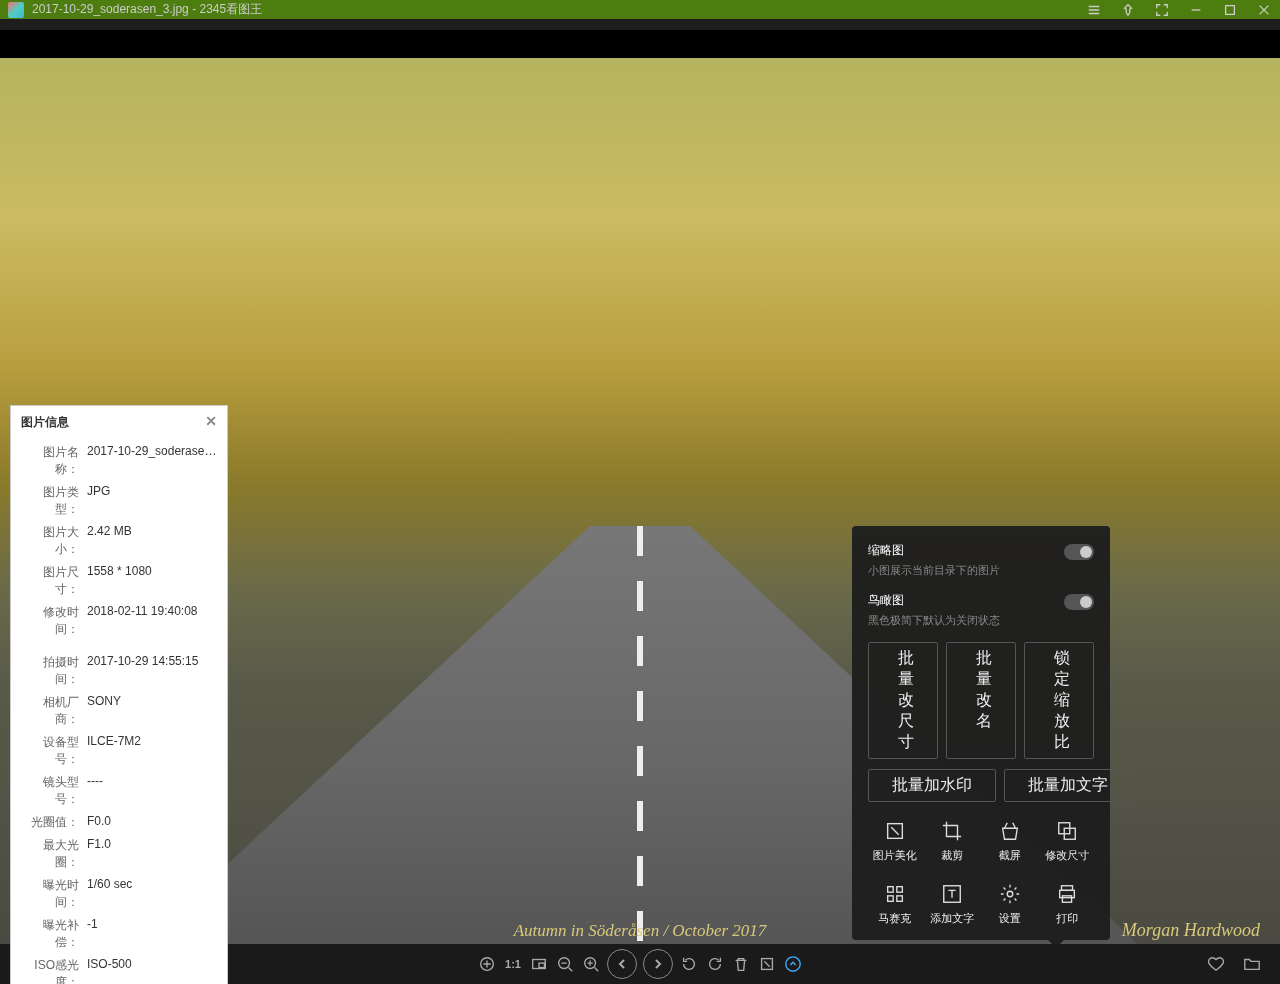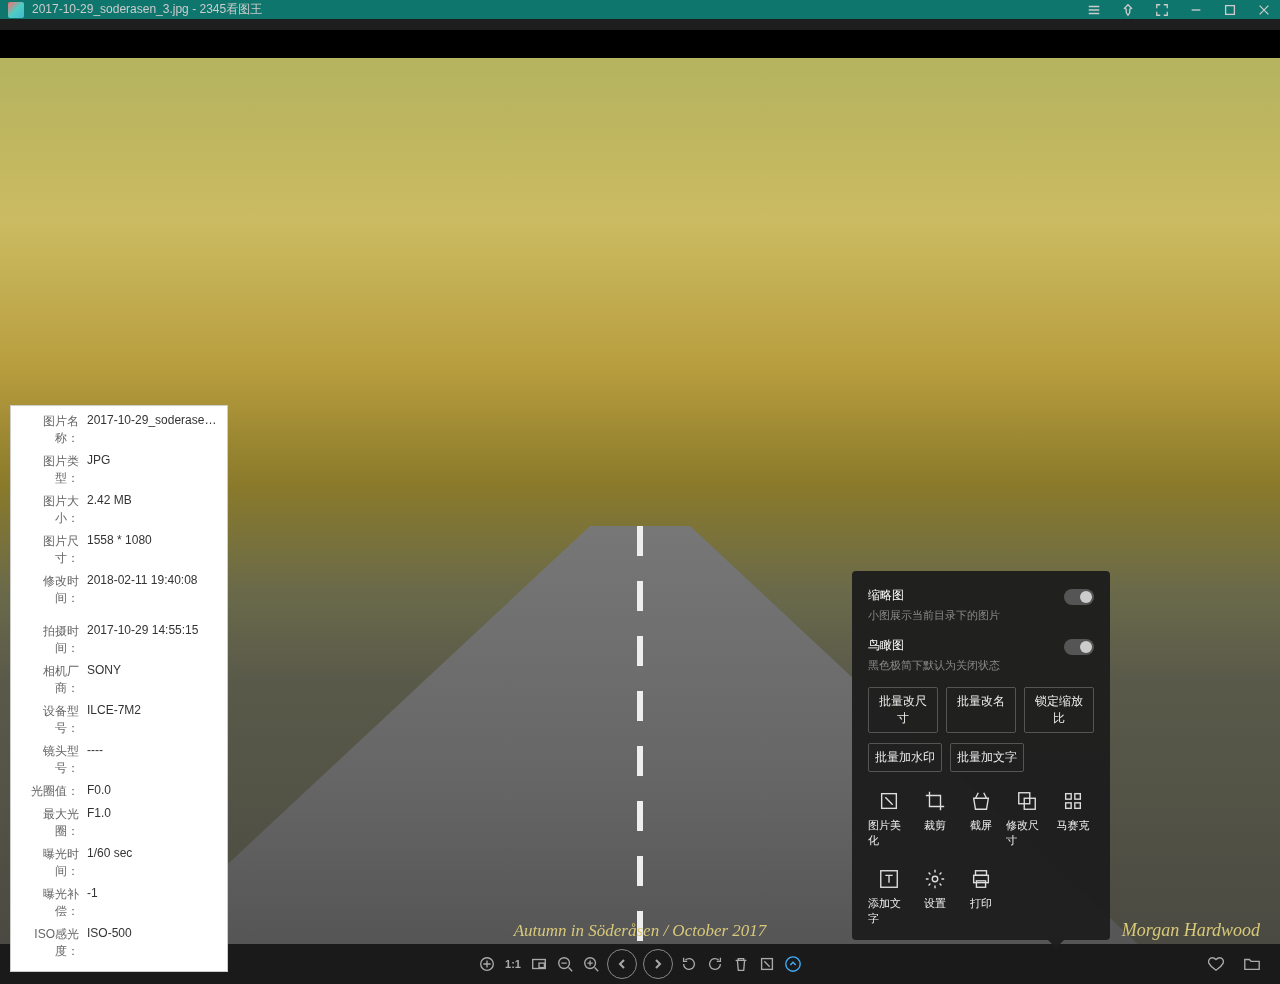--- a/index.html
+++ b/index.html
@@ -1,19 +1,19 @@
 <!DOCTYPE html>
 <html><head>
 <meta charset="utf-8">
 <style>
 * { margin: 0; padding: 0; box-sizing: border-box; font-family: "Microsoft YaHei", sans-serif; }
 body { width: 1280px; height: 984px; background: #1e1e1e; overflow: hidden; position: relative; }
 
 
-.titlebar { height: 19px; background: #0f766e; display: flex; align-items: center; padding: 0 8px; color: #ccc; font-size: 12px; }
+.titlebar { height: 19px; background: #4d7c0f; display: flex; align-items: center; padding: 0 8px; color: #ccc; font-size: 12px; }
 .titlebar .app-icon { width: 16px; height: 16px; margin-right: 8px; background: linear-gradient(135deg,#ff6b6b,#4ecdc4,#45b7d1); border-radius: 2px; }
 .titlebar .title-text { flex: 1; }
 .win-controls { display: flex; gap: 18px; align-items: center; }
 .win-controls .wc { width: 16px; height: 16px; display: flex; align-items: center; justify-content: center; cursor: pointer; color: #ccc; }
 .win-controls svg { width: 14px; height: 14px; stroke: #ccc; stroke-width: 1.5; fill: none; }
 
 
 .image-area { position: absolute; top: 30px; left: 0; right: 0; bottom: 40px; background: #000; overflow: hidden; }
 .photo { position: absolute; top: 28px; left: 0; right: 0; height: 888px;
   background:
@@ -43,22 +43,22 @@
 
 .settings-popup { position: absolute; right: 170px; bottom: 44px; width: 258px; background: rgba(30,30,30,0.97); border-radius: 4px; color: #eee; font-size: 12px; padding: 16px 16px 6px; z-index: 10; }
 .settings-popup::after { content:""; position:absolute; bottom:-8px; left:196px; border:8px solid transparent; border-top-color: rgba(30,30,30,0.97); border-bottom:none; }
 .settings-popup::before { content:""; position:absolute; bottom:-10px; left:193px; width:18px; height:18px; border:1px solid #3fb0ff; border-radius:50%; background:rgba(30,30,30,0); display:none; }
 .sp-row { margin-bottom: 14px; position: relative; }
 .sp-title { color: #fff; margin-bottom: 4px; }
 .sp-sub { color: #888; font-size: 11px; }
 .toggle { position: absolute; right: 0; top: 2px; width: 30px; height: 16px; background: #555; border-radius: 8px; }
 .toggle::after { content:""; position:absolute; width:12px; height:12px; background:#ccc; border-radius:50%; top:2px; right:2px; }
 .btn-row { display: flex; gap: 8px; margin-bottom: 10px; }
-.sp-btn { border: 1px solid #555; padding: 5px 6px; border-radius: 2px; cursor: pointer; font-size: 12px; flex: 1; text-align: center; }
-.tool-grid { display: grid; grid-template-columns: repeat(5,1fr); gap: 4px; margin-top: 6px; }
+.sp-btn { border: 1px solid #555; padding: 5px 23px; border-radius: 2px; cursor: pointer; font-size: 16px; flex: 1; text-align: right; }
+.tool-grid { display: grid; grid-template-columns: repeat(4,1fr); gap: 4px; margin-top: 6px; }
 .tool-cell { display: flex; flex-direction: column; align-items: center; padding: 8px 0; cursor: pointer; }
 .tool-cell svg { width: 22px; height: 22px; stroke: #ddd; stroke-width: 1.5; fill: none; margin-bottom: 6px; }
 .tool-cell span { font-size: 11px; }
 
 
 .bottombar { position: absolute; bottom: 0; left: 0; right: 0; height: 40px; background: #1a1a1a; display: flex; align-items: center; padding: 0 18px; }
 .bb-left, .bb-right { width: 80px; display: flex; gap: 16px; }
 .bb-right { justify-content: flex-end; }
 .bb-center { flex: 1; display: flex; justify-content: center; align-items: center; gap: 6px; }
 .bb-icon { width: 20px; height: 20px; display: flex; align-items: center; justify-content: center; cursor: pointer; }
@@ -112,20 +112,24 @@
 
 <div class="image-area">
   <div class="photo">
     <div class="road"></div>
     <div class="caption">Autumn in Söderåsen / October 2017</div>
     <div class="signature">Morgan Hardwood</div>
   </div>
 </div>
 
 <div class="info-panel">
+  <div class="info-header">
+    <span>图片信息</span>
+    <span class="info-close">✕</span>
+  </div>
   <div class="info-body" id="info-body">
       <div class="info-row">
         <div class="info-label">图片名称：</div>
         <div class="info-value">2017-10-29_soderasen_3</div>
       </div>
       <div class="info-row">
         <div class="info-label">图片类型：</div>
         <div class="info-value">JPG</div>
       </div>
       <div class="info-row">

